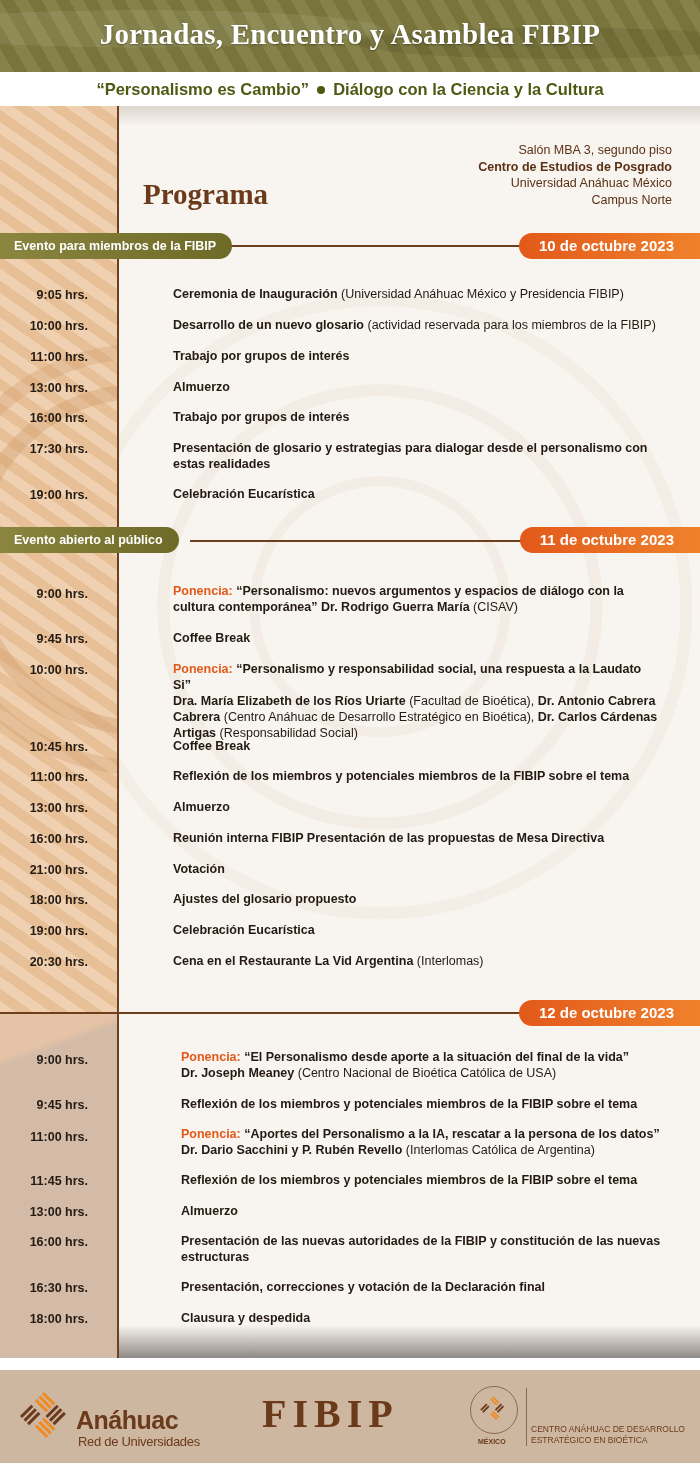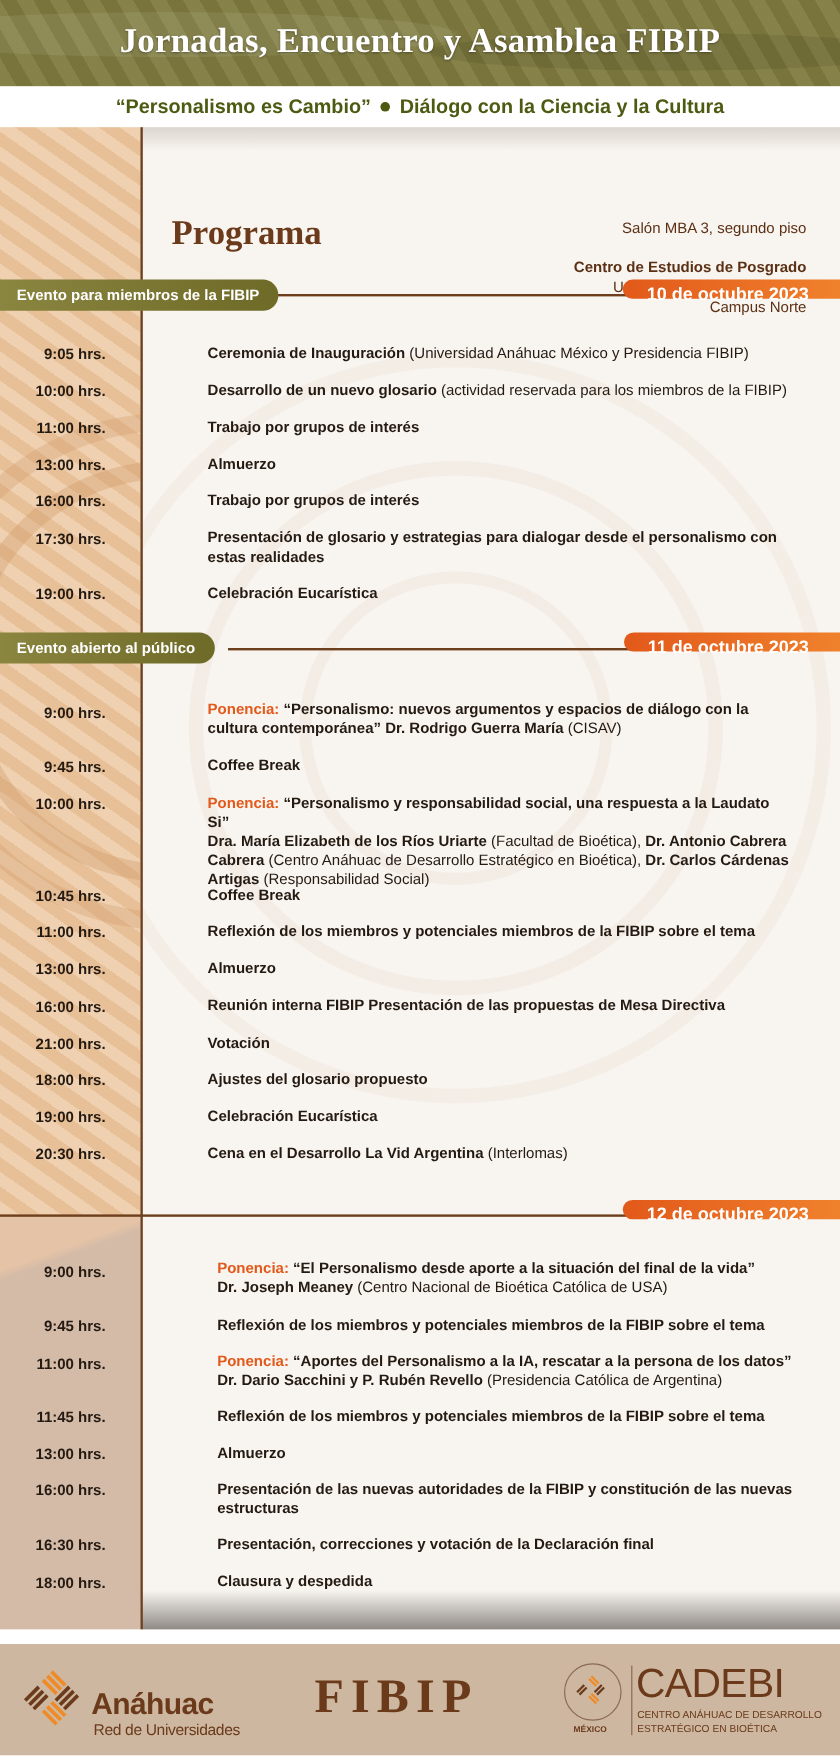--- a/index.html
+++ b/index.html
@@ -51,33 +51,33 @@
   .vline { position: absolute; left: 117px; top: 106px; width: 2px; height: 1252px; background: #6e3f1d; }
   .hline-s3 { position: absolute; left: 0; top: 1012px; width: 700px; height: 2px; background: #6e3f1d; }
 
   
   .programa {
     position: absolute; left: 143px; top: 178px;
     font-family: "Liberation Serif", "DejaVu Serif", serif; font-weight: bold;
     font-size: 29px; color: #6b3a1a;
   }
   .venue { position: absolute; right: 28px; top: 142px; text-align: right; font-size: 12.5px; line-height: 16.5px; color: #5b3115; }
-  .venue div:nth-child(1) { font-weight: normal; margin-top: 40px; }
-  .venue div:nth-child(2) { font-weight: bold; margin-top: 16px; }
+  .venue div:nth-child(1) { font-weight: normal; }
+  .venue div:nth-child(2) { font-weight: bold; }
   .venue div:nth-child(3), .venue div:nth-child(4) { font-weight: normal; }
 
   
   .sec-line { position: absolute; height: 2px; background: #6e3f1d; }
   .pill-left {
     position: absolute; left: 0; height: 26px; line-height: 26px; padding: 0 16px 0 14px;
     background: linear-gradient(90deg, #8a853f, #6e6a27); color: #fff; font-weight: bold; font-size: 12.5px;
     border-radius: 0 14px 14px 0;
   }
   .pill-right {
-    position: absolute; right: 0; height: 16px; line-height: 26px; padding: 0 26px 0 20px;
+    position: absolute; right: 0; height: 26px; line-height: 26px; padding: 0 26px 0 20px;
     background: linear-gradient(90deg, #e2591a, #f0812c); color: #fff; font-weight: bold; font-size: 15px;
     border-radius: 14px 0 0 14px;
   }
 
   
   .row { position: absolute; left: 0; width: 700px; }
   .row .time {
     position: absolute; left: 0; width: 88px; text-align: right;
     font-size: 12.5px; font-weight: bold; color: #241a12;
   }
@@ -205,36 +205,36 @@
 <div class="row" style="top:891px;">
   <div class="time" style="top:2px">18:00 hrs.</div>
   <div class="desc"><b>Ajustes del glosario propuesto</b></div>
 </div>
 <div class="row" style="top:922px;">
   <div class="time" style="top:2px">19:00 hrs.</div>
   <div class="desc"><b>Celebración Eucarística</b></div>
 </div>
 <div class="row" style="top:953px;">
   <div class="time" style="top:2px">20:30 hrs.</div>
-  <div class="desc"><b>Cena en el Desarrollo La Vid Argentina</b><span class="light"> (Interlomas)</span></div>
+  <div class="desc"><b>Cena en el Restaurante La Vid Argentina</b><span class="light"> (Interlomas)</span></div>
 </div>
 
 <div class="pill-right" style="top:1000px;text-align:right;">12 de octubre 2023</div>
 
 <div class="row s3" style="top:1049px;">
   <div class="time" style="top:4px">9:00 hrs.</div>
   <div class="desc"><span class="pon">Ponencia:</span><b> “El Personalismo desde aporte a la situación del final de la vida”</b><br><b>Dr. Joseph Meaney</b><span class="light"> (Centro Nacional de Bioética Católica de USA)</span></div>
 </div>
 <div class="row s3" style="top:1096px;">
   <div class="time" style="top:2px">9:45 hrs.</div>
   <div class="desc"><b>Reflexión de los miembros y potenciales miembros de la FIBIP sobre el tema</b></div>
 </div>
 <div class="row s3" style="top:1126px;">
   <div class="time" style="top:4px">11:00 hrs.</div>
-  <div class="desc"><span class="pon">Ponencia:</span><b> “Aportes del Personalismo a la IA, rescatar a la persona de los datos”</b><br><b>Dr. Dario Sacchini y P. Rubén Revello</b><span class="light"> (Presidencia Católica de Argentina)</span></div>
+  <div class="desc"><span class="pon">Ponencia:</span><b> “Aportes del Personalismo a la IA, rescatar a la persona de los datos”</b><br><b>Dr. Dario Sacchini y P. Rubén Revello</b><span class="light"> (Interlomas Católica de Argentina)</span></div>
 </div>
 <div class="row s3" style="top:1172px;">
   <div class="time" style="top:2px">11:45 hrs.</div>
   <div class="desc"><b>Reflexión de los miembros y potenciales miembros de la FIBIP sobre el tema</b></div>
 </div>
 <div class="row s3" style="top:1203px;">
   <div class="time" style="top:2px">13:00 hrs.</div>
   <div class="desc"><b>Almuerzo</b></div>
 </div>
 <div class="row s3" style="top:1233px;">
@@ -286,16 +286,15 @@
         <rect x="28" y="14" width="2" height="9" fill="#6b3a1a"></rect>
         <rect x="14" y="25" width="2" height="9" fill="#6b3a1a"></rect>
         <rect x="17" y="25" width="2" height="9" fill="#6b3a1a"></rect>
         <rect x="25" y="25" width="9" height="2" fill="#f08a24"></rect>
         <rect x="25" y="28" width="9" height="2" fill="#f08a24"></rect>
       </g>
     </svg>
   </div>
   <div class="seal-mexico">MÉXICO</div>
   <div class="cadebi-bar"></div>
-  <div class="cadebi-big">CADEBI</div>
   <div class="cadebi-l1">CENTRO ANÁHUAC DE DESARROLLO</div>
   <div class="cadebi-l2">ESTRATÉGICO EN BIOÉTICA</div>
 </div>
 
 </body></html>

